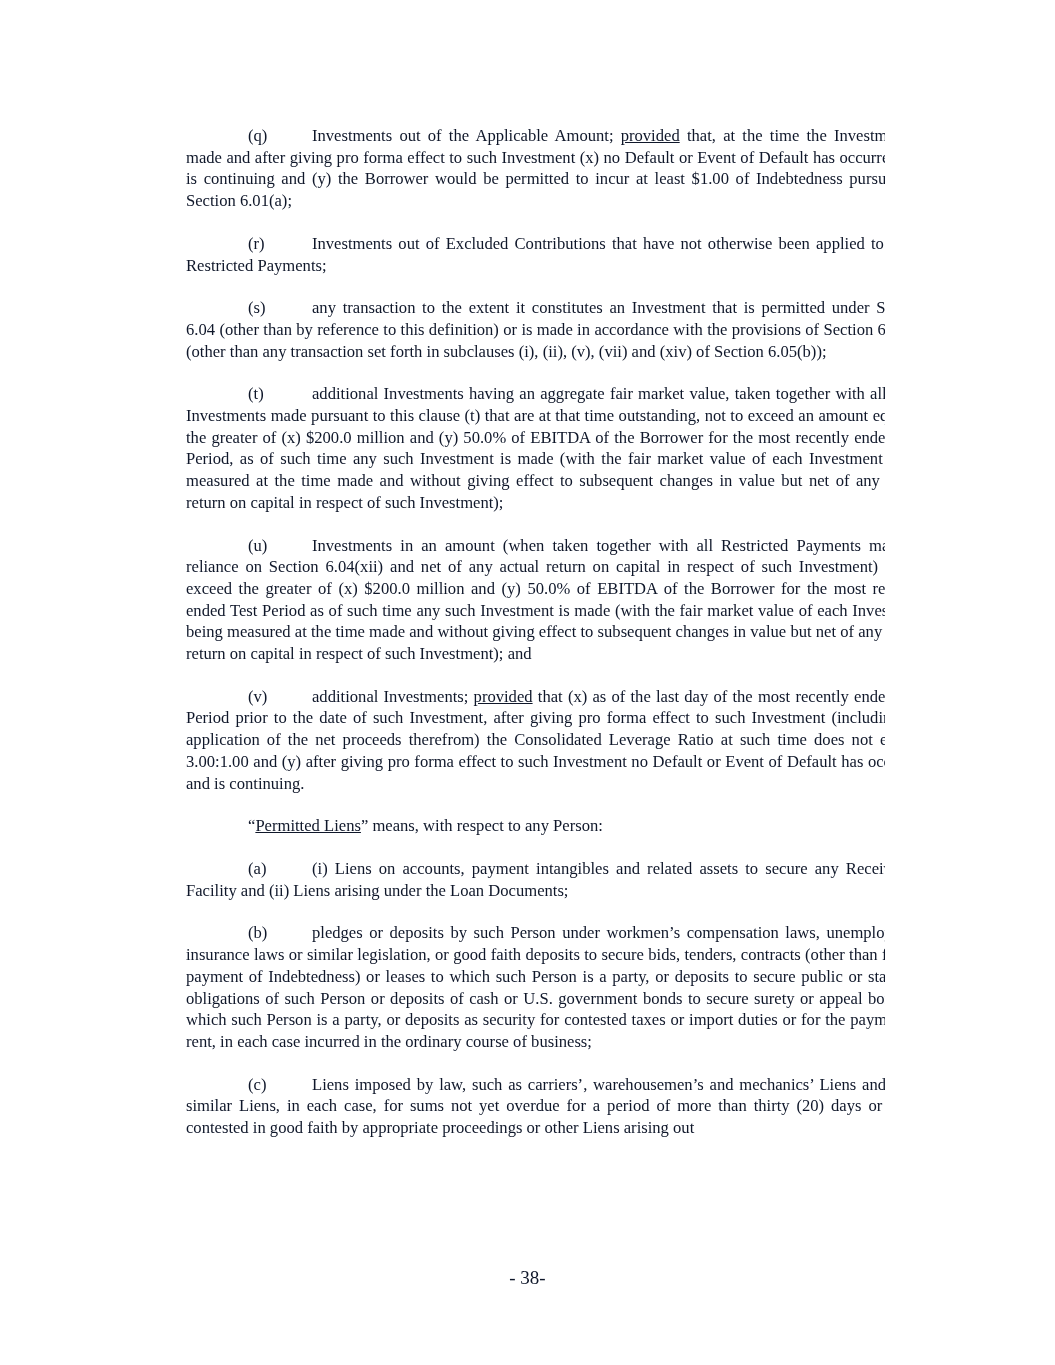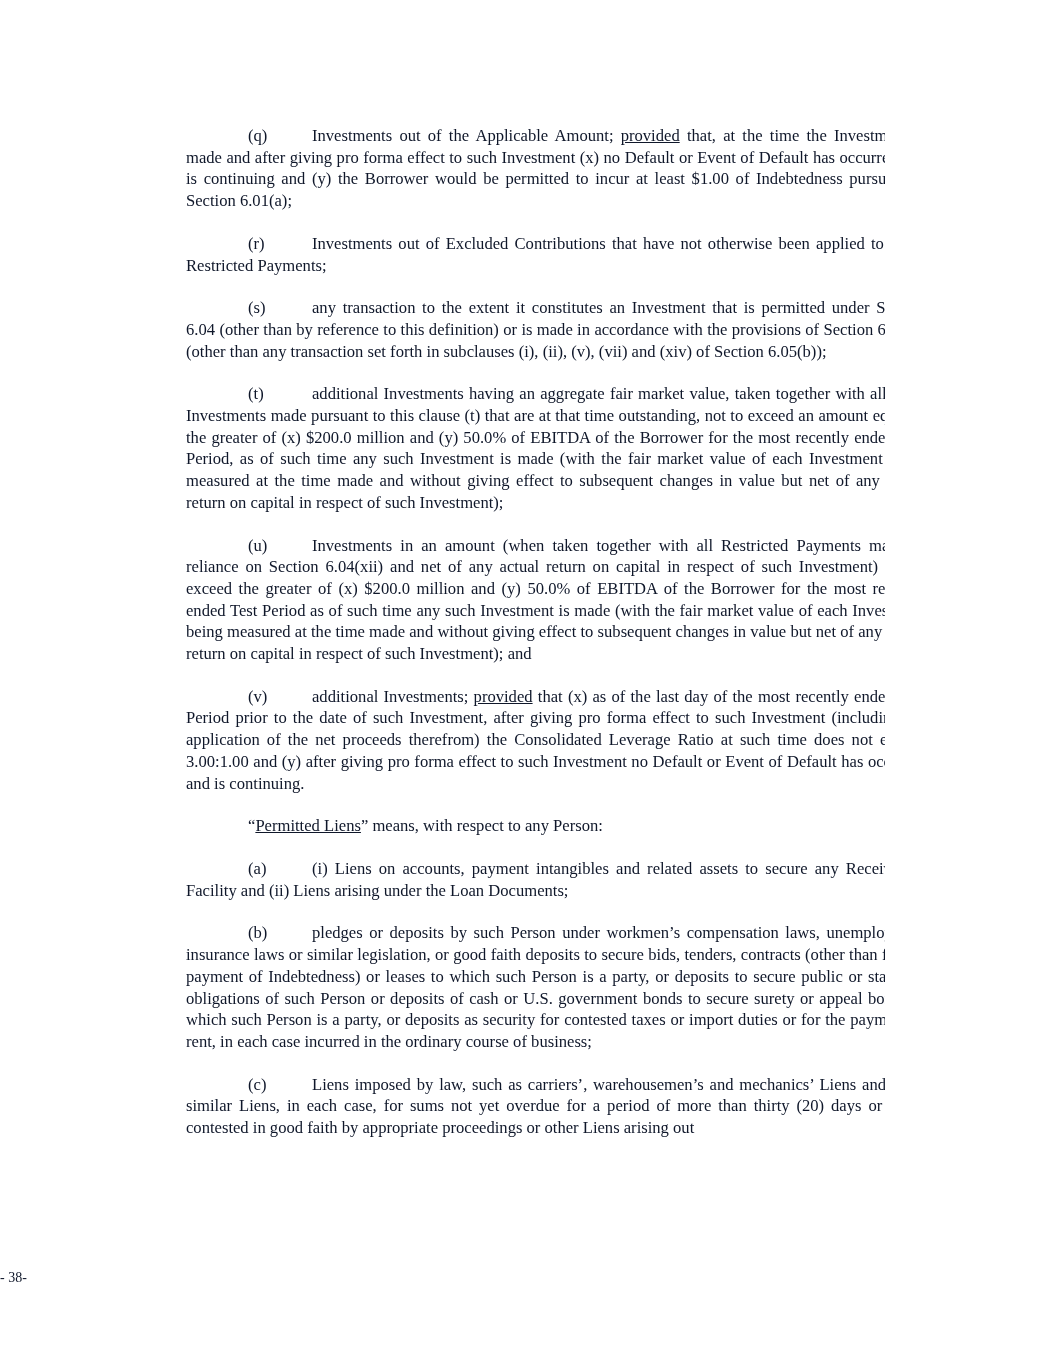--- a/index.html
+++ b/index.html
@@ -36,21 +36,22 @@
     text-indent: 0;
   }
   .u {
     text-decoration: underline;
   }
   .footer {
     position: absolute;
     left: 0;
     top: 1267px;
     width: 1055px;
-    font-size: 14px;
+    text-align: center;
+    font-size: 19px;
     line-height: 21.7px;
   }
 </style>
 </head>
 <body>
 
 <div class="page">
   <div class="doc-body" id="doc-body">
       <p class="para"><span class="clause-label">(q)</span><span>Investments out of the Applicable Amount; </span><span class="u">provided</span><span> that, at the time the Investment is made and after giving pro forma effect to such Investment (x) no Default or Event of Default has occurred and is continuing and (y) the Borrower would be permitted to incur at least $1.00 of Indebtedness pursuant to Section 6.01(a);</span></p>
       <p class="para"><span class="clause-label">(r)</span><span>Investments out of Excluded Contributions that have not otherwise been applied to make Restricted Payments;</span></p>

